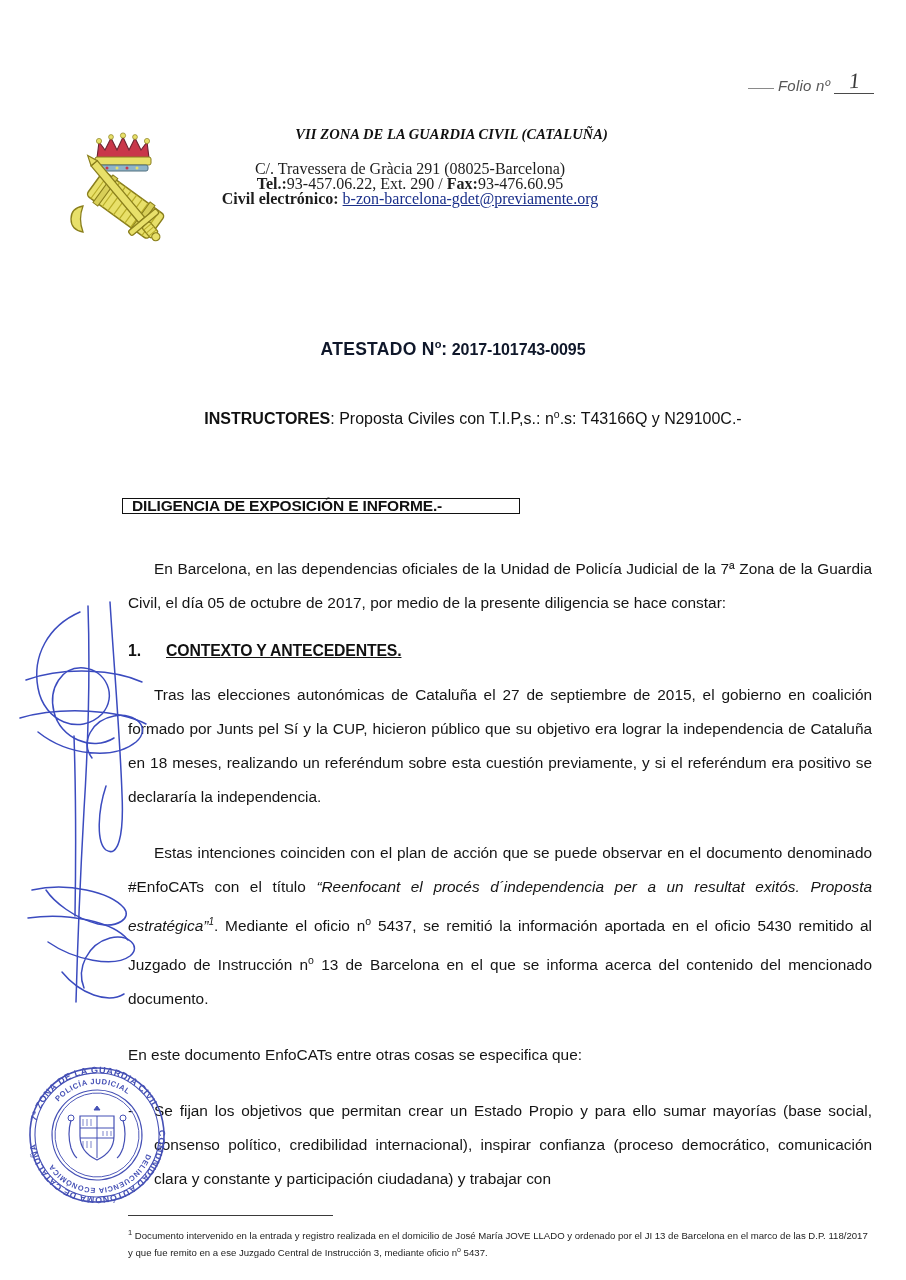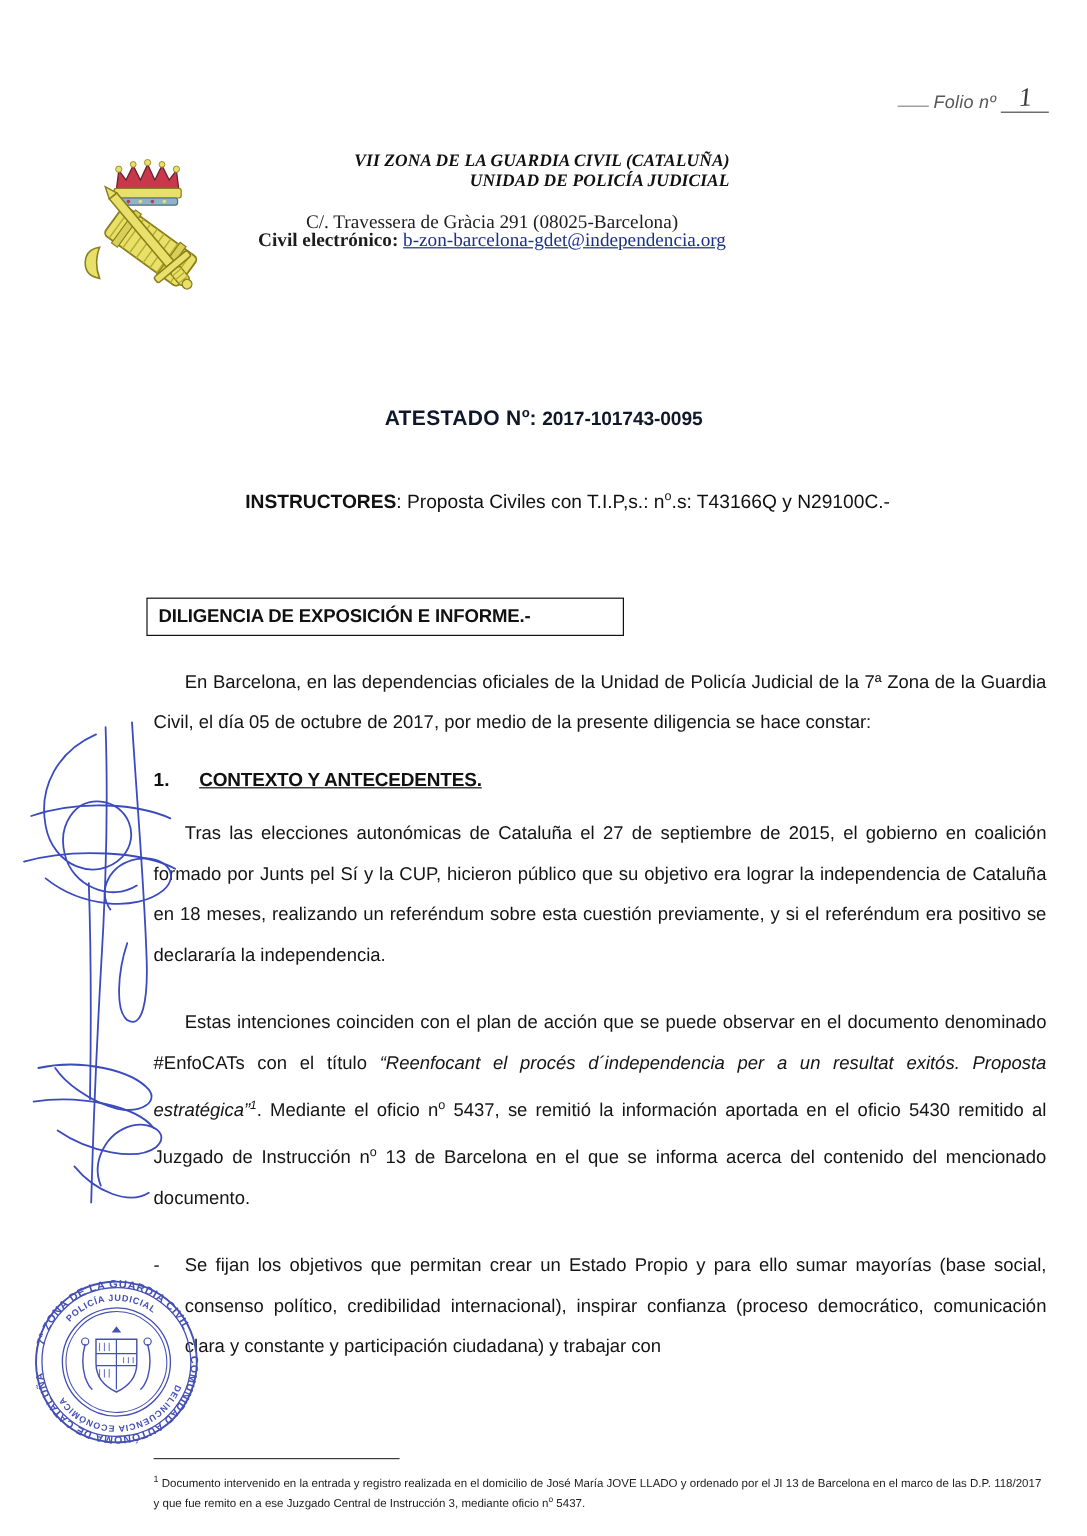--- a/index.html
+++ b/index.html
@@ -135,21 +135,21 @@
   }
   .instructores b { font-weight: bold; margin-left: 40px; }
   .instructores sup { font-size: 10.5px; vertical-align: super; }
 
   
   .diligencia-box {
     position: absolute;
     top: 498px;
     left: 122px;
     width: 398px;
-    height: 32px;
+    height: 16px;
     border: 1.4px solid #111;
     box-sizing: border-box;
     display: flex;
     align-items: center;
     padding-left: 9px;
   }
   .diligencia-box-text {
     font-size: 15.5px;
     font-weight: bold;
     letter-spacing: -.15px;
@@ -321,26 +321,29 @@
           <line x1="53" y1="111" x2="63" y2="111"></line>
           <line x1="53" y1="115" x2="63" y2="115"></line>
         </g>
         <circle cx="58" cy="120" r="4" fill="#e8e06a" stroke="#8a7f1c" stroke-width="1.2"></circle>
       </g>
     </svg>
   </div>
 
   <div class="lh-text">
     <div class="lh-org">VII ZONA DE LA GUARDIA CIVIL (CATALUÑA)</div>
-    <div class="lh-org">UNIDAD DE POLICÍA JUDICIAL</div>
     <div class="lh-contact">
       <div>C/. Travessera de Gràcia 291 (08025-Barcelona)</div>
       <div>
+        <b>Tel.:</b><span>93-457.06.22, Ext. 290 /</span>
+        <b>Fax:</b><span>93-476.60.95</span>
+      </div>
+      <div>
         <b>Civil electrónico:</b>
-        <span class="lh-mail-link">b-zon-barcelona-gdet@independencia.org</span>
+        <span class="lh-mail-link">b-zon-barcelona-gdet@previamente.org</span>
       </div>
     </div>
   </div>
 </div>
 
 <div class="atestado"><span class="lbl">ATESTADO N</span><sup>o</sup><span>: </span><span class="num">2017-101743-0095</span></div>
 
 <div class="instructores"><b>INSTRUCTORES</b><span>: Proposta Civiles con T.I.P,s.: n</span><sup>o</sup><span>.s: T43166Q y N29100C.-</span></div>
 
 <div class="diligencia-box">
@@ -353,20 +356,21 @@
 
   <div class="section-head">
     <span class="sec-num">1.</span>
     <span class="sec-title">CONTEXTO Y ANTECEDENTES.</span>
   </div>
 
   <p class="para">Tras las elecciones autonómicas de Cataluña el 27 de septiembre de 2015, el gobierno en coalición formado por Junts pel Sí y la CUP, hicieron público que su objetivo era lograr la independencia de Cataluña en 18 meses, realizando un referéndum sobre esta cuestión previamente, y si el referéndum era positivo se declararía la independencia.</p>
 
   <p class="para"><span>Estas intenciones coinciden con el plan de acción que se puede observar en el documento denominado #EnfoCATs con el título </span><em>“Reenfocant el procés d´independencia per a un resultat exitós. Proposta estratégica”</em><sup>1</sup><span>. Mediante el oficio n</span><span class="ord">o</span><span> 5437, se remitió la información aportada en el oficio 5430 remitido al Juzgado de Instrucción n</span><span class="ord">o</span><span> 13 de Barcelona en el que se informa acerca del contenido del mencionado documento.</span></p>
 
+  <p class="para noindent">En este documento EnfoCATs entre otras cosas se especifica que:</p>
 
   <div class="bullet-item">
     <span class="dash">-</span>
     <span class="bullet-text">Se fijan los objetivos que permitan crear un Estado Propio y para ello sumar mayorías (base social, consenso político, credibilidad internacional), inspirar confianza (proceso democrático, comunicación clara y constante y participación ciudadana) y trabajar con</span>
   </div>
 
 </div>
 
 <div class="footnote-rule"></div>
 <div class="footnote"><sup>1</sup><span> Documento intervenido en la entrada y registro realizada en el domicilio de José María JOVE LLADO y ordenado por el JI 13 de Barcelona en el marco de las D.P. 118/2017 y que fue remito en a ese Juzgado Central de Instrucción 3, mediante oficio n</span><span class="ord">o</span><span> 5437.</span></div>

